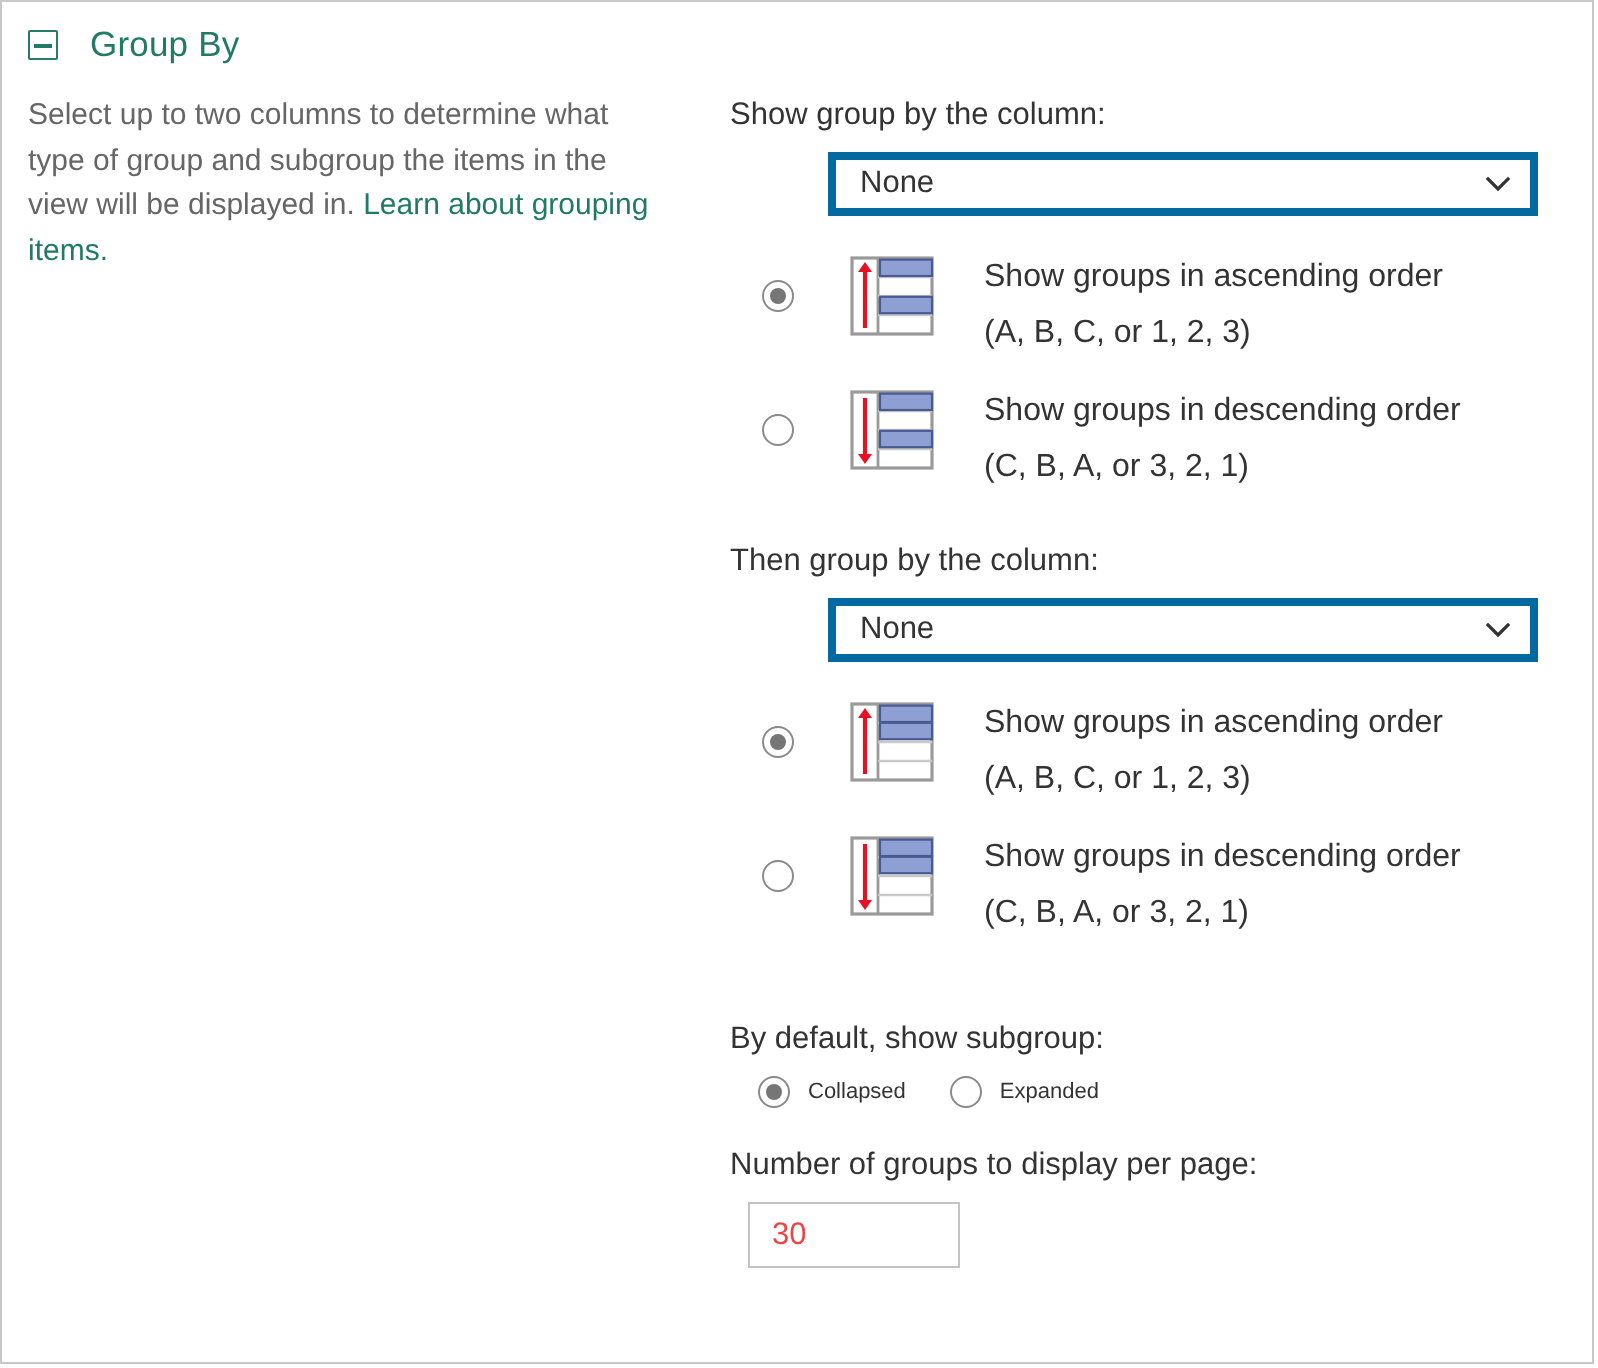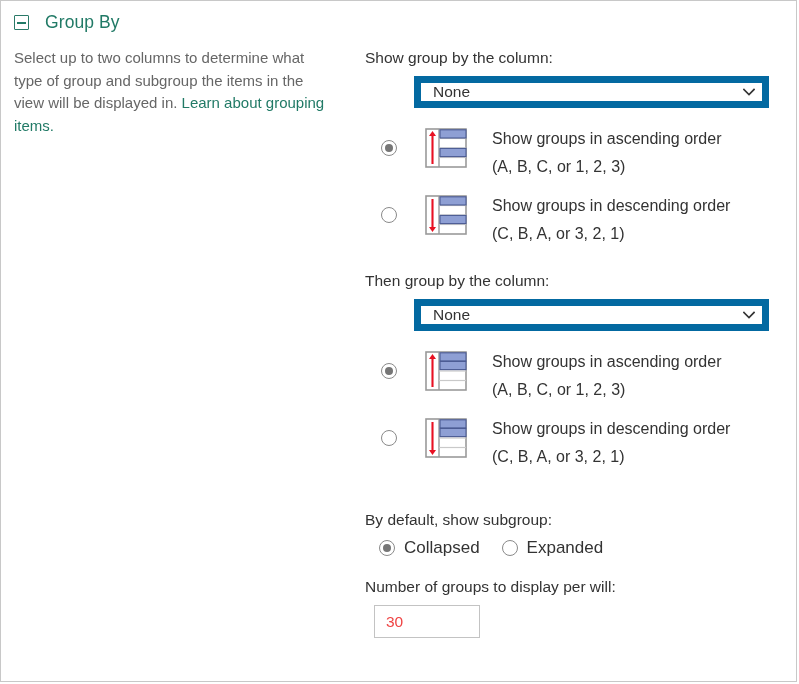--- a/index.html
+++ b/index.html
@@ -93,21 +93,21 @@
 
   .select-wrap {
     position: relative;
     margin-left: 49px;
     width: 355px;
     height: 32px;
   }
   .select-box {
     width: 100%;
     height: 32px;
-    border: 7px solid #0369a1;
+    border: 4px solid #0369a1;
     background: #ffffff;
     box-sizing: border-box;
     display: flex;
     align-items: center;
     padding-left: 12px;
     font-size: 15.5px;
     color: #333333;
     cursor: pointer;
   }
   .chevron-down {
@@ -197,21 +197,21 @@
     content: "";
     position: absolute;
     left: 3px;
     top: 3px;
     width: 8px;
     height: 8px;
     border-radius: 50%;
     background: #767676;
   }
   .inline-radio-label {
-    font-size: 17px;
+    font-size: 11px;
     color: #333333;
     margin-left: 9px;
     margin-right: 22px;
     cursor: pointer;
   }
 
   .count-label { margin-top: 18px; }
   .count-input {
     margin-left: 9px;
     margin-top: 6px;
@@ -369,18 +369,18 @@
     <div class="bottom-block">
       <div class="field-label">By default, show subgroup:</div>
 
       <div class="inline-radio-row">
         <span class="inline-radio checked"></span>
         <span class="inline-radio-label">Collapsed</span>
         <span class="inline-radio"></span>
         <span class="inline-radio-label">Expanded</span>
       </div>
 
-      <div class="field-label count-label">Number of groups to display per will:</div>
+      <div class="field-label count-label">Number of groups to display per page:</div>
       <div class="count-input">30</div>
     </div>
 
   </div>
 </div>
 
 </body></html>

